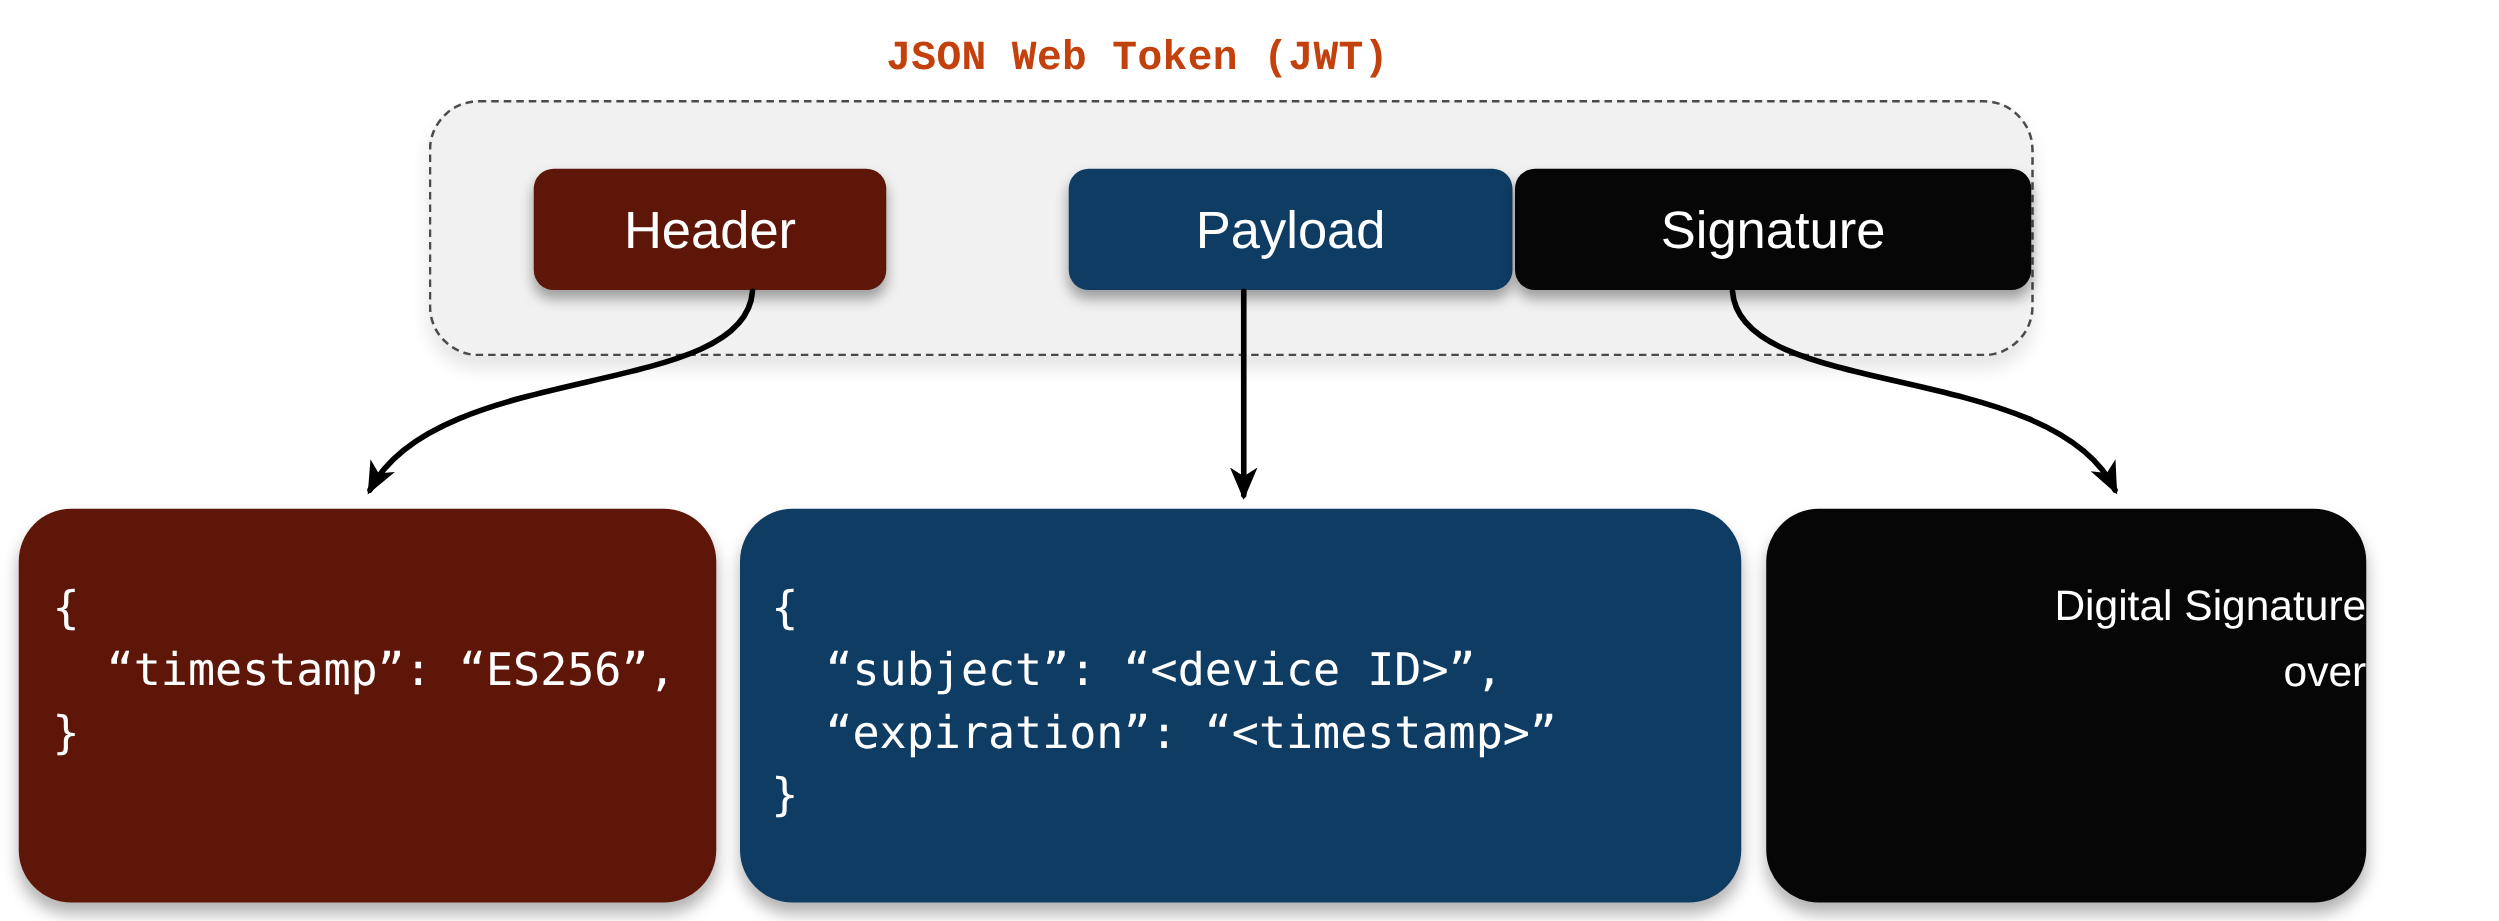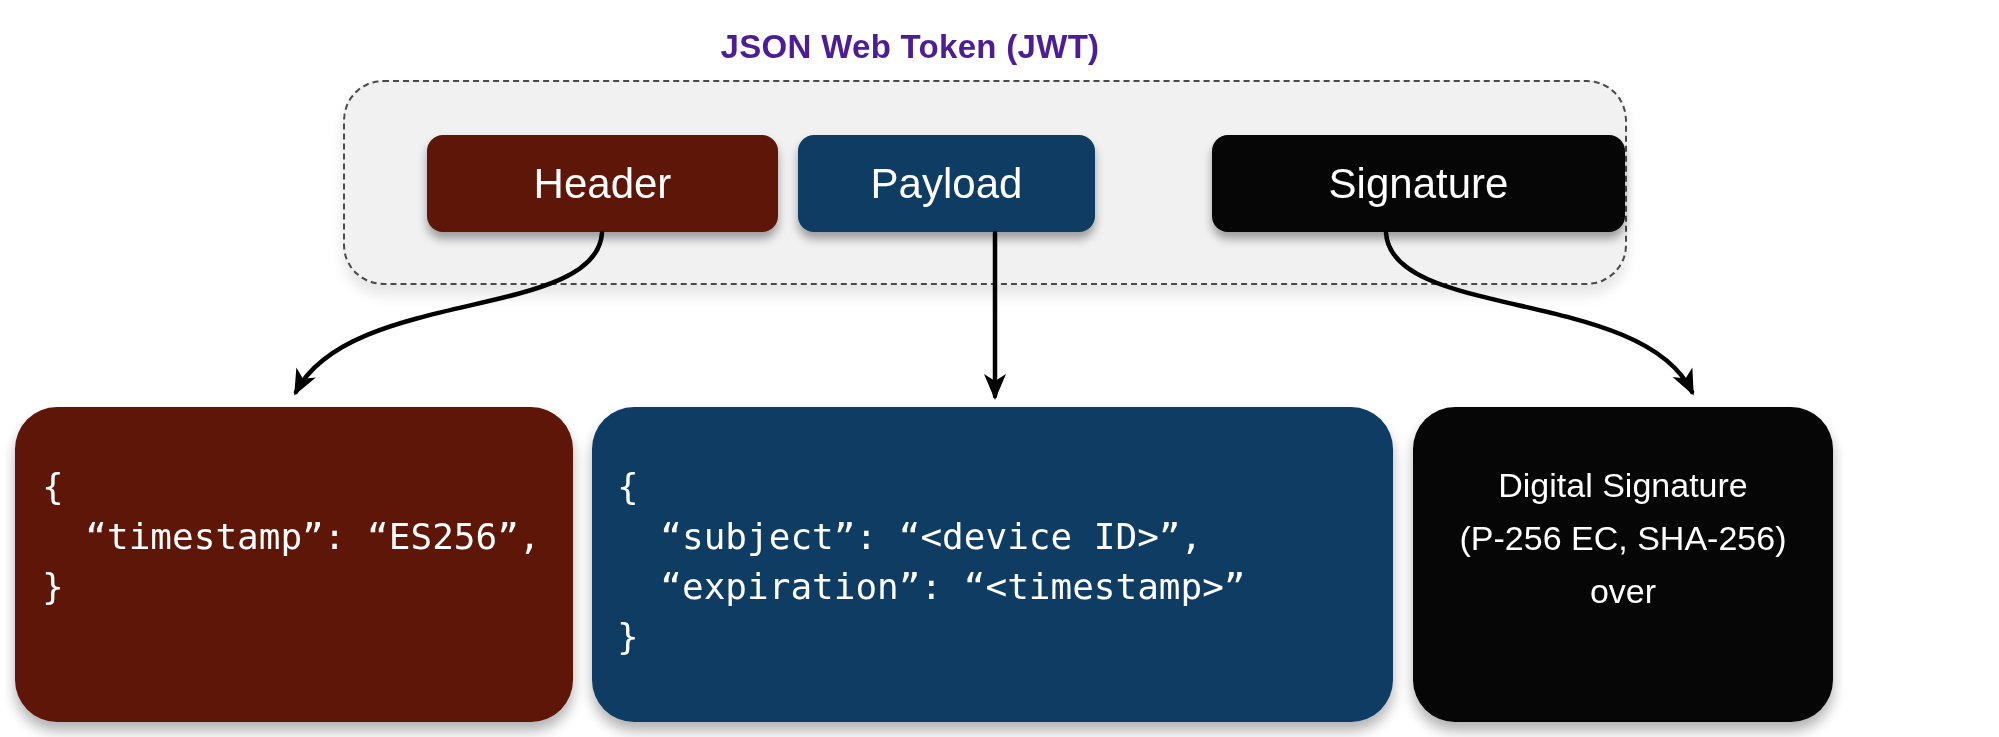--- a/index.html
+++ b/index.html
@@ -10,44 +10,44 @@
          font-size:33px;font-weight:800;color:#141414;letter-spacing:.3px;}
 
   .group{position:absolute;left:343px;top:80px;width:1284px;height:205px;
          box-sizing:border-box;background:#f1f1f2;border:2.5px dashed #4a4a4a;
          border-radius:40px;box-shadow:0 10px 14px rgba(0,0,0,.10);}
 
   .chip{position:absolute;top:135px;height:97px;border-radius:16px;
         display:flex;align-items:center;justify-content:center;
         color:#ffffff;font-size:42px;font-weight:400;
         box-shadow:0 7px 10px rgba(0,0,0,.35);}
-  .chip-header{left:427px;width:351px;}
-  .chip-payload{left:798px;width:297px;text-align:right;}
+  .chip-header{left:427px;width:282px;}
+  .chip-payload{left:855px;width:355px;text-align:right;}
   .chip-signature{left:1212px;width:413px;}
 
   .panel{position:absolute;top:407px;height:315px;box-sizing:border-box;
          border-radius:42px;color:#ffffff;
          box-shadow:0 9px 13px rgba(0,0,0,.30);}
   .panel-header{left:15px;width:558px;padding:55px 0 0 27px;}
   .panel-payload{left:592px;width:801px;padding:55px 0 0 25px;}
-  .panel-signature{left:1413px;width:420px;padding-top:52px;text-align:center;}
+  .panel-signature{left:1413px;width:480px;padding-top:52px;text-align:right;}
 
   .code-line{font-family:"DejaVu Sans Mono",monospace;font-size:36px;line-height:50px;
              white-space:pre;color:#ffffff;}
   .sig-line{font-size:34px;line-height:53px;color:#ffffff;}
 
   .arrows{position:absolute;left:0;top:0;pointer-events:none;}
   .arrows path{stroke:#000000;stroke-width:4.5;fill:none;stroke-linecap:round;}
 </style>
 </head>
 <body>
 
 <div id="stage">
 
-  <div class="title" style="color: #4c1d95;">JSON Web Token (JWT)</div>
+  <div class="title" style="color: #c2410c; font-family: Liberation Mono, monospace;">JSON Web Token (JWT)</div>
 
   <div class="group"></div>
 
   <div class="chip chip-header" style="background-color: rgb(94, 22, 8);">Header</div>
 
   <div class="chip chip-payload" style="background-color: rgb(14, 60, 99);">Payload</div>
 
   <div class="chip chip-signature" style="background-color: rgb(6, 6, 6);">Signature</div>
 
   <div class="panel panel-header" style="background-color: rgb(94, 22, 8);">
@@ -58,21 +58,20 @@
 
   <div class="panel panel-payload" style="background-color: rgb(14, 60, 99);">
     <div class="code-line">{</div>
     <div class="code-line">  “subject”: “&lt;device ID&gt;”,</div>
     <div class="code-line">  “expiration”: “&lt;timestamp&gt;”</div>
     <div class="code-line">}</div>
   </div>
 
   <div class="panel panel-signature" style="background-color: rgb(6, 6, 6);">
     <div class="sig-line">Digital Signature</div>
-    <div class="sig-line">(P-256 EC, SHA-256)</div>
     <div class="sig-line">over</div>
   </div>
 
   <svg class="arrows" width="1999" height="737" viewBox="0 0 1999 737">
     <defs>
       <marker id="ah" markerUnits="userSpaceOnUse" markerWidth="30" markerHeight="24" refX="22" refY="12" orient="auto">
         <path d="M0 1 L26 12 L0 23 L7 12 Z" style="fill:#000000;stroke:none;stroke-width:0"></path>
       </marker>
     </defs>
     <path d="M602 233 C596 320 350 288 296 392" marker-end="url(#ah)"></path>

